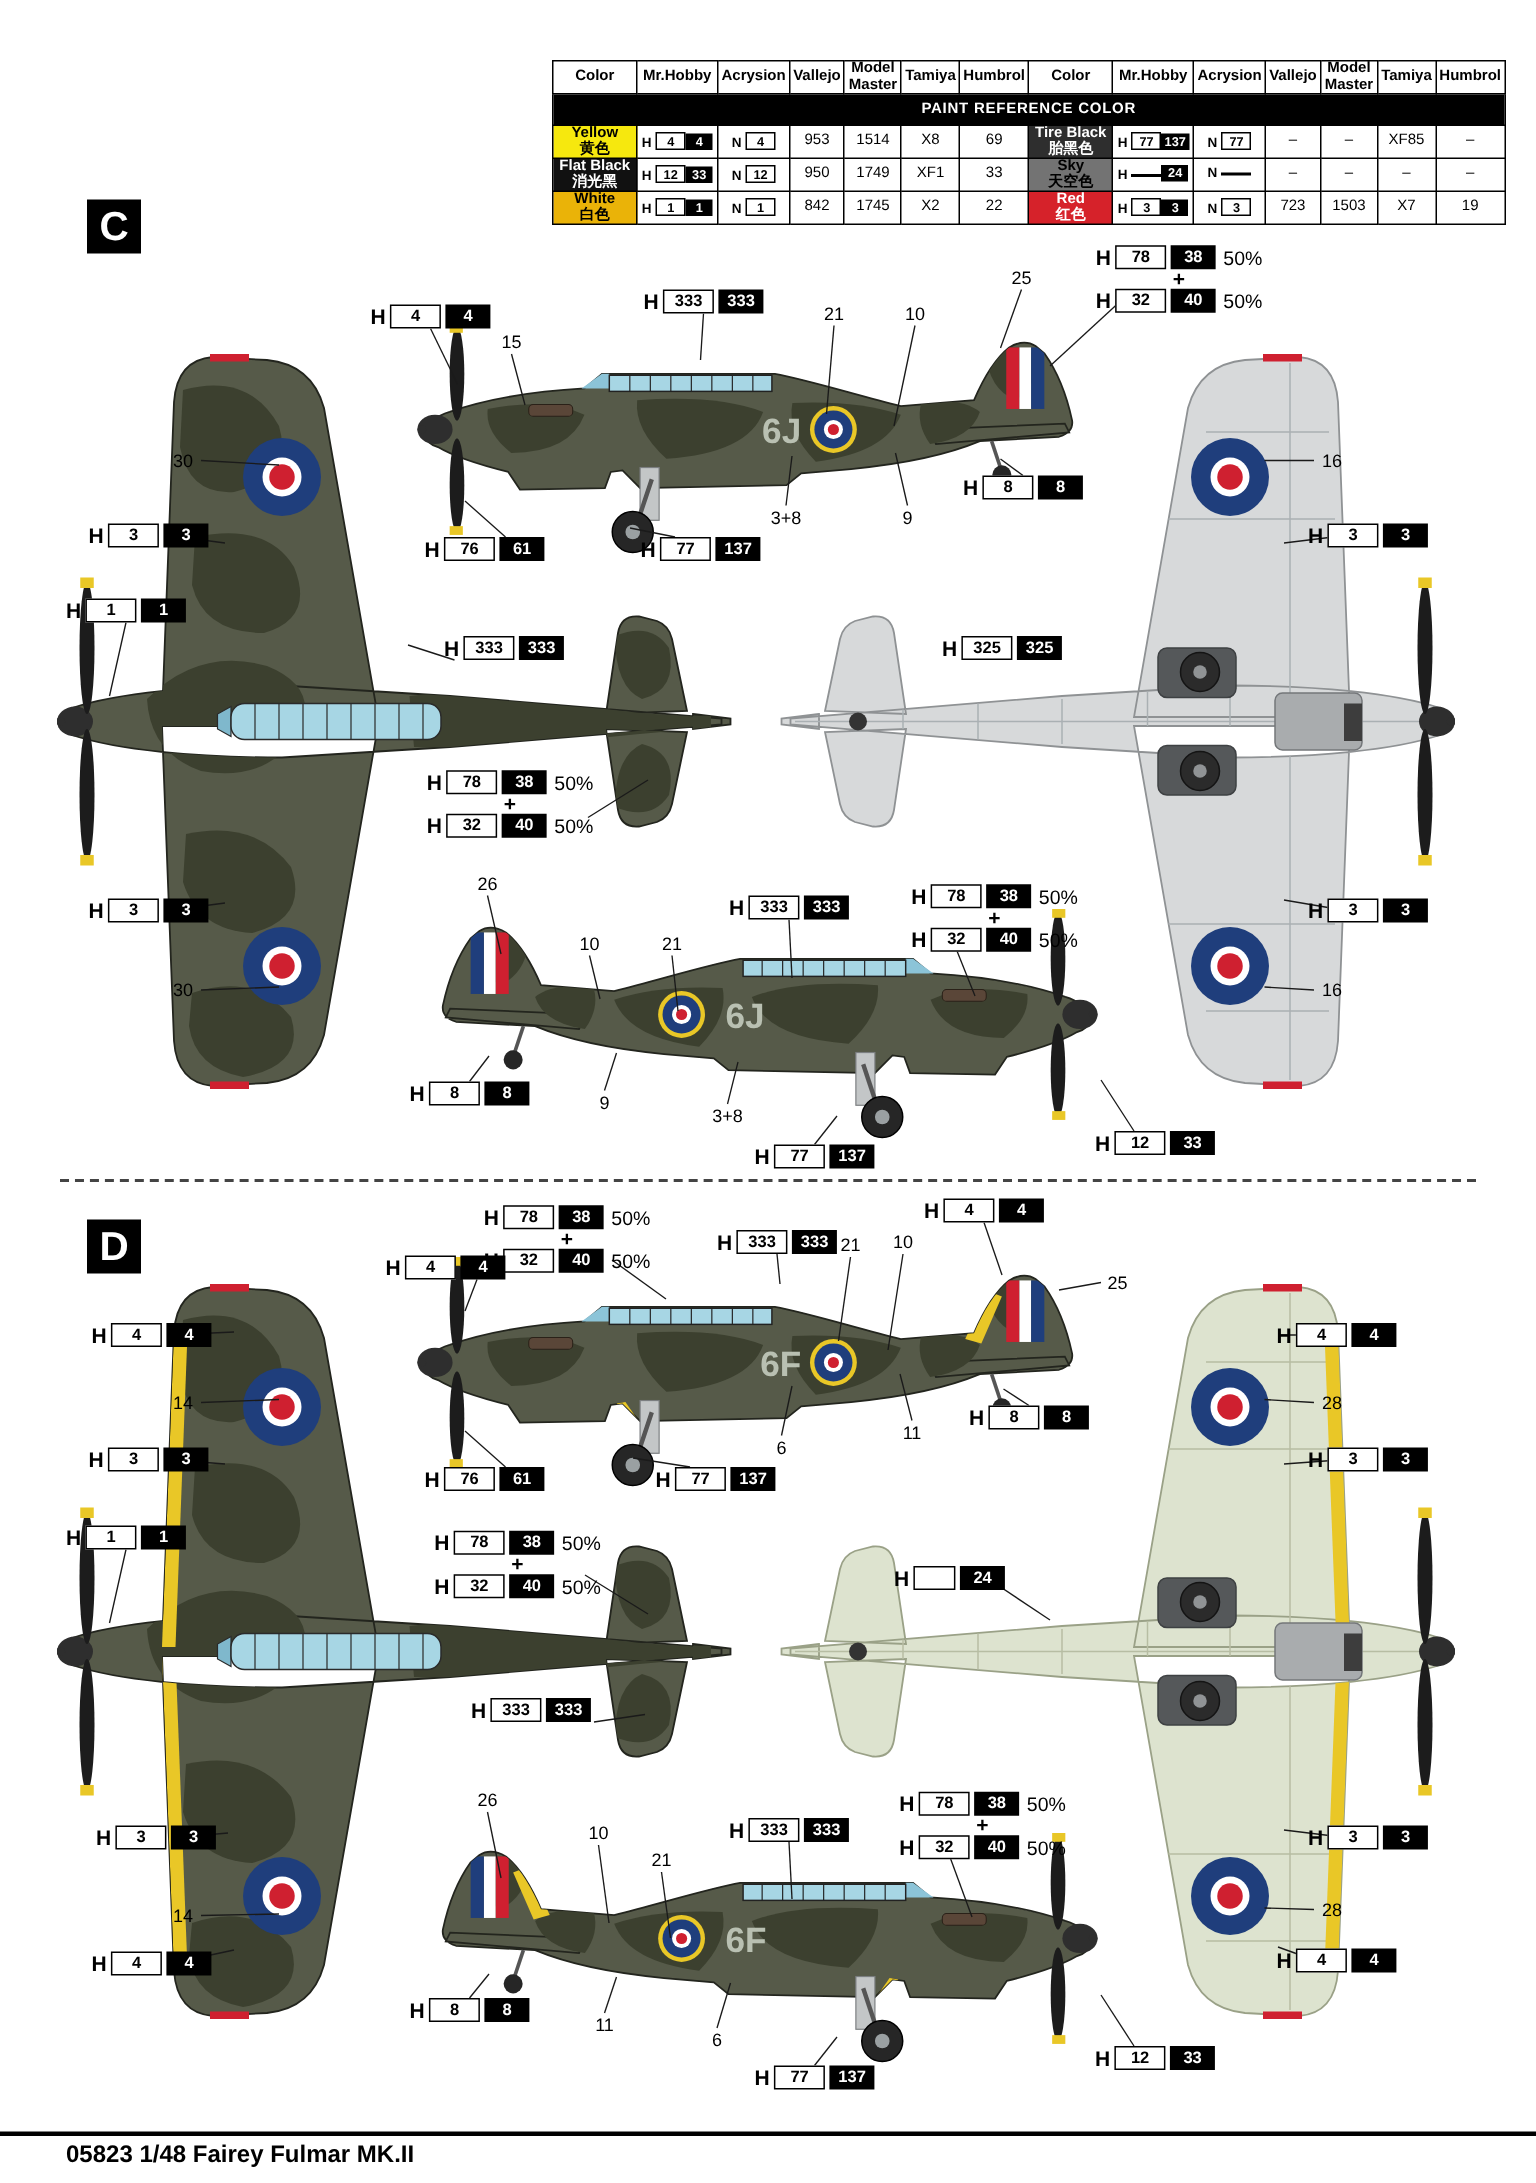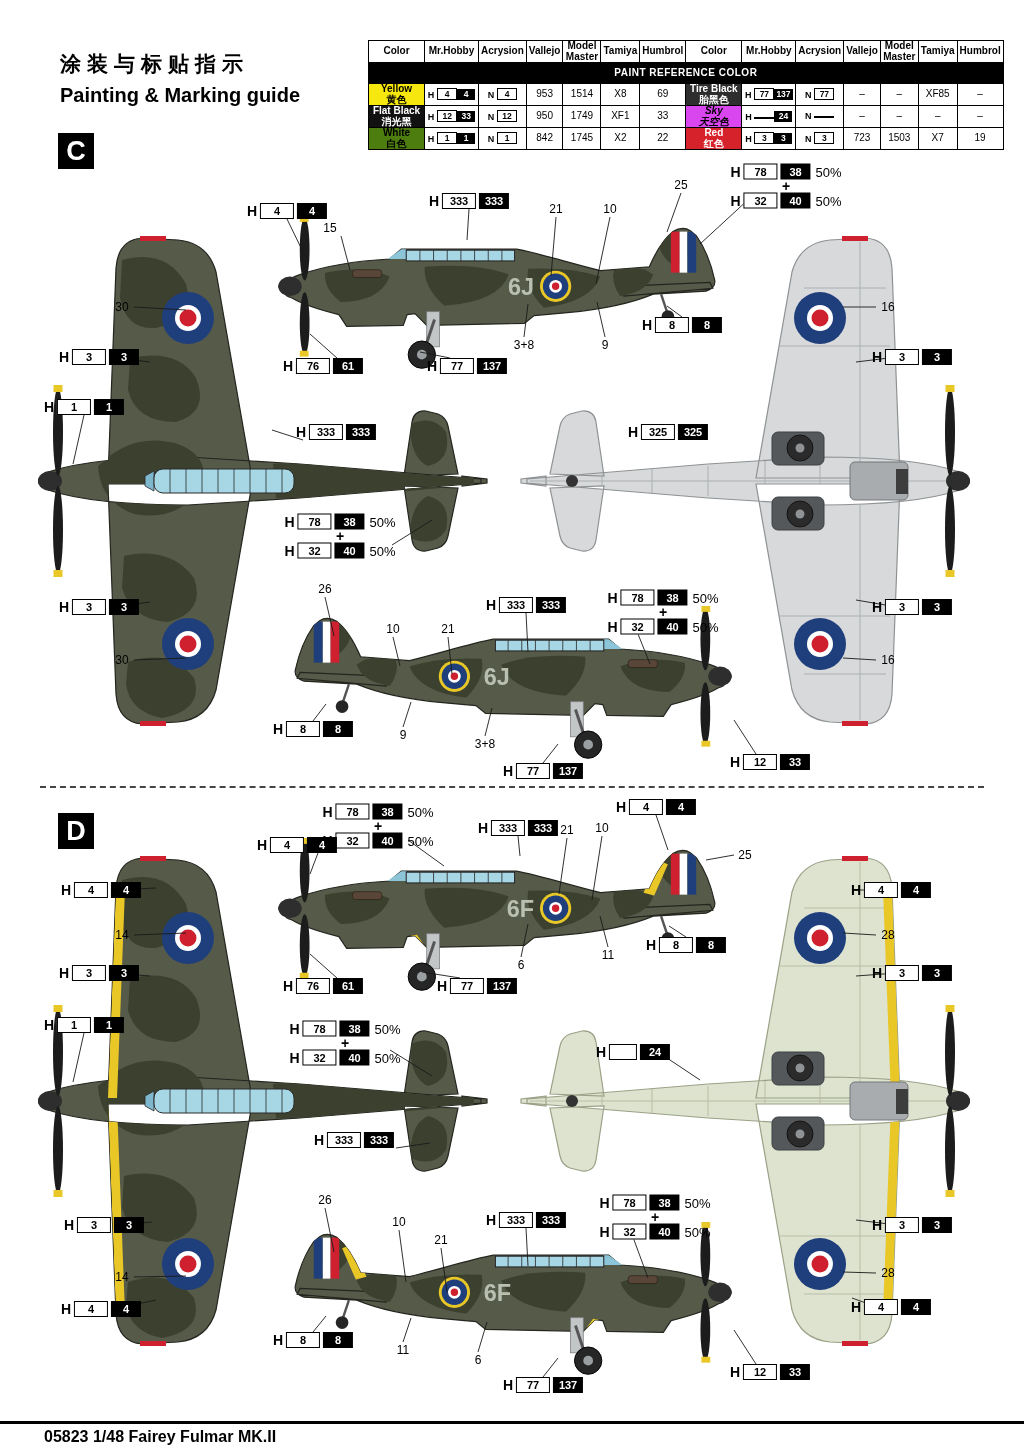--- a/index.html
+++ b/index.html
@@ -180,24 +180,20 @@
       </g>
       <g id="side-roundel">
         <circle r="16" fill="#e9c727"></circle>
           <circle r="13" fill="#1f3e7c"></circle>
           <circle r="6.5" fill="#ffffff"></circle>
           <circle r="3.8" fill="#cf2030"></circle>
       </g>
     </defs>
   </svg>
 
-  <div class="title-block">
-    <div class="title-cn">涂装与标贴指示</div>
-    <div class="title-en">Painting &amp; Marking guide</div>
-  </div>
 
   <table class="paint-table">
     <colgroup>
       <col style="width:56px">
         <col style="width:54px">
         <col style="width:34px">
         <col style="width:36px">
         <col style="width:38px">
         <col style="width:38px">
         <col style="width:42px">
@@ -257,33 +253,33 @@
           <td class="color-cell" style="background: rgb(17, 17, 17); color: rgb(255, 255, 255);">
             <div>Flat Black</div>
             <div>消光黑</div>
           </td>
           <td><span class="mini-h">H</span> <span class="mini-wb">12</span><span class="mini-bb">33</span></td>
           <td><span class="mini-h">N</span> <span class="mini-wb">12</span></td>
           <td>950</td>
           <td>1749</td>
           <td>XF1</td>
           <td>33</td>
-          <td class="color-cell" style="background: #d946ef; color: rgb(0, 0, 0); font-style: italic;">
+          <td class="color-cell" style="background: #737373; color: rgb(0, 0, 0);">
             <div>Sky</div>
             <div>天空色</div>
           </td>
           <td><span class="mini-h">H</span> <span class="mini-wb"></span><span class="mini-bb">24</span></td>
           <td><span class="mini-h">N</span> <span class="mini-wb"></span></td>
           <td>–</td>
           <td>–</td>
           <td>–</td>
           <td>–</td>
         </tr>
         <tr>
-          <td class="color-cell" style="background: #4d7c0f; color: rgb(0, 0, 0);">
+          <td class="color-cell" style="background: #eab308; color: rgb(0, 0, 0);">
             <div>White</div>
             <div>白色</div>
           </td>
           <td><span class="mini-h">H</span> <span class="mini-wb">1</span><span class="mini-bb">1</span></td>
           <td><span class="mini-h">N</span> <span class="mini-wb">1</span></td>
           <td>842</td>
           <td>1745</td>
           <td>X2</td>
           <td>22</td>
           <td class="color-cell" style="background: rgb(214, 34, 42); color: rgb(255, 255, 255);">
@@ -478,21 +474,21 @@
         <line x1="396" y1="1148" x2="430" y2="1143"></line>
     </g>
   </svg>
 
   <div id="callout-layer">
       <div class="co" style="left: 287px; top: 211px;">
         <span class="co-h">H</span>
         <span class="co-wb">4</span>
         <span class="co-bb">4</span>
       </div>
-      <div class="co co-num" style="left: 330px; top: 228px;">15</div>
+      <div class="co co-num" style="left: 341px; top: 228px;">15</div>
       <div class="co" style="left: 469px; top: 201px;">
         <span class="co-h">H</span>
         <span class="co-wb">333</span>
         <span class="co-bb">333</span>
       </div>
       <div class="co co-num" style="left: 556px; top: 209px;">21</div>
       <div class="co co-num" style="left: 610px; top: 209px;">10</div>
       <div class="co co-num" style="left: 681px; top: 185px;">25</div>
       <div class="co co-mix" style="left: 786px; top: 186px;">
         <div class="co-row">

